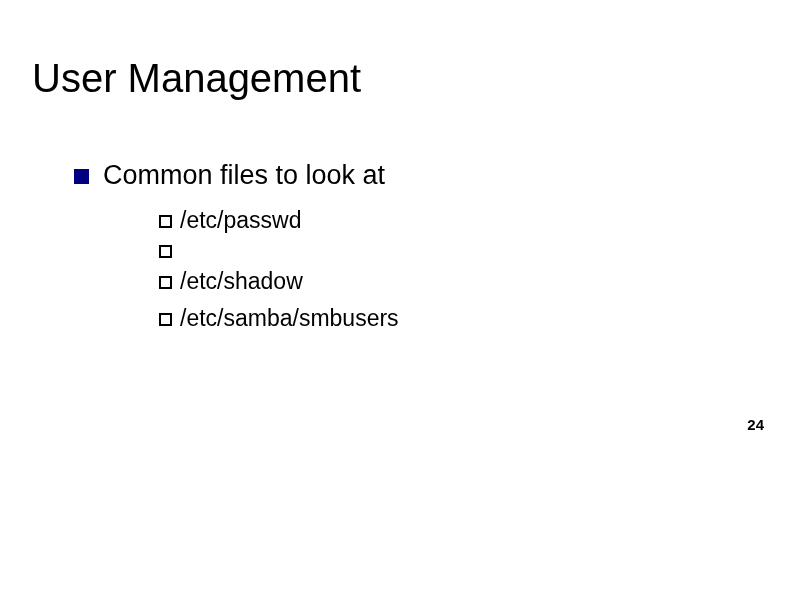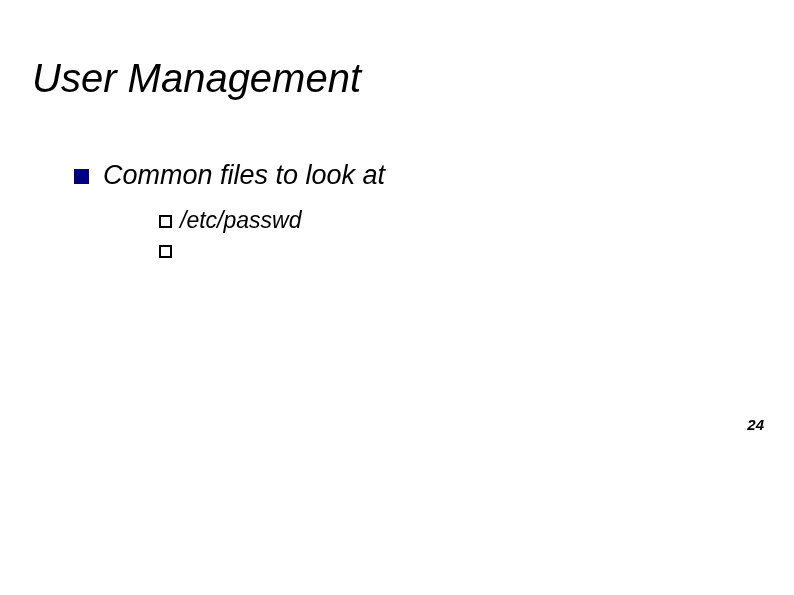--- a/index.html
+++ b/index.html
@@ -11,21 +11,20 @@
     font-family: Arial, Helvetica, sans-serif;
     color: #000000;
     position: relative;
     overflow: hidden;
   }
   .slide {
     width: 794px;
     height: 455px;
     position: relative;
     box-sizing: border-box;
-    font-style: italic;
   }
   .title {
     position: absolute;
     left: 32px;
     top: 56px;
     font-size: 40px;
     font-weight: 400;
     letter-spacing: 0px;
   }
   .level1 {
@@ -96,17 +95,25 @@
   </div>
 
   <div class="level2">
     <div class="level2-row">
       <div class="bullet-hollow"></div>
       <div class="level2-text">/etc/passwd</div>
     </div>
     <div class="level2-row">
       <div class="bullet-hollow"></div>
     </div>
+    <div class="level2-row">
+      <div class="bullet-hollow"></div>
+      <div class="level2-text">/etc/shadow</div>
+    </div>
+    <div class="level2-row">
+      <div class="bullet-hollow"></div>
+      <div class="level2-text">/etc/samba/smbusers</div>
+    </div>
   </div>
 
   <div class="page-number">24</div>
 
 </div>
 
 </body></html>

